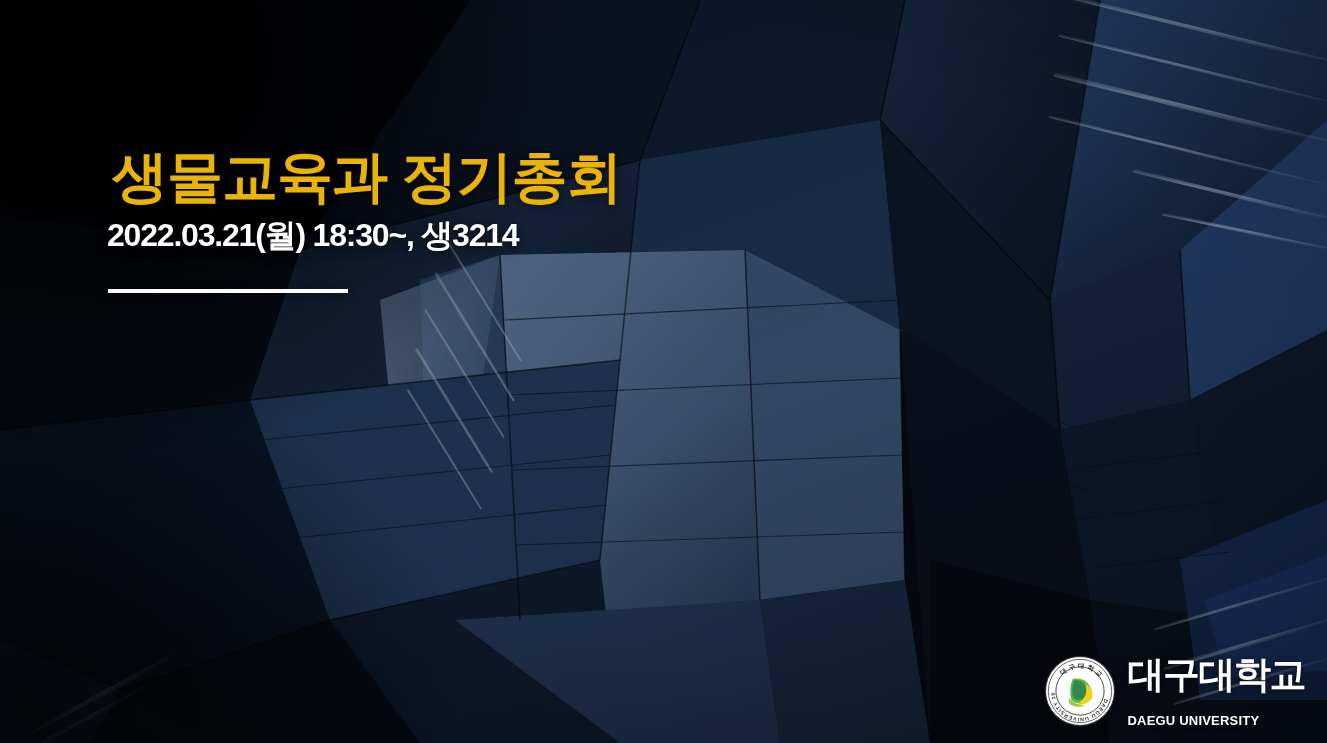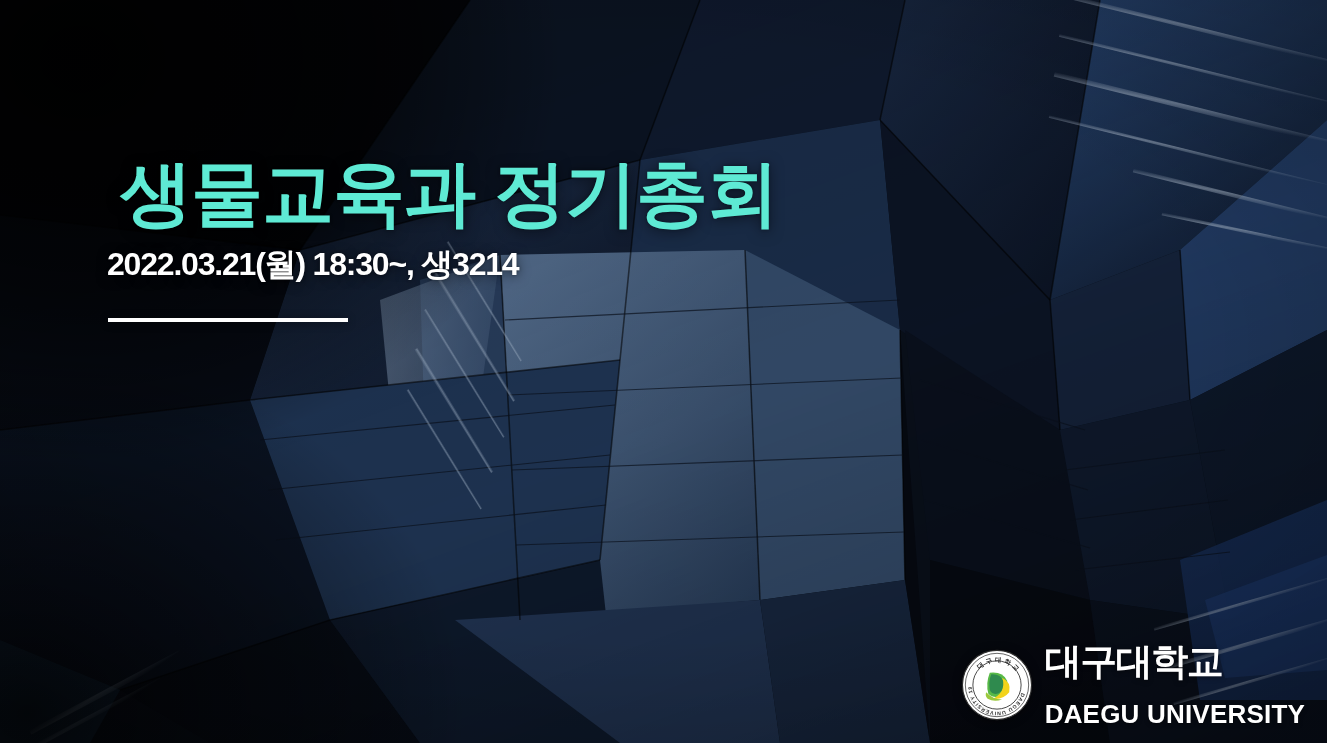--- a/index.html
+++ b/index.html
@@ -58,25 +58,25 @@
   }
 
   
   .content {
     position: absolute;
     left: 104px;
     top: 140px;
     z-index: 10;
   }
   .title {
-    margin: 16px;
-    font-size: 72px;
+    margin: 8px;
+    font-size: 56px;
     font-weight: 700;
     line-height: 1.04;
-    color: #5eead4;
+    color: #eab308;
     letter-spacing: -1px;
     white-space: nowrap;
     text-shadow: 0 2px 14px rgba(0,0,0,0.55), 0 0 3px rgba(0,0,0,0.40);
   }
   .subtitle {
     margin: 12px 0 0 3px;
     font-size: 32px;
     font-weight: 700;
     line-height: 1.1;
     color: #ffffff;
@@ -118,21 +118,21 @@
   .logo-ko {
     font-size: 37px;
     font-weight: 700;
     color: #ffffff;
     letter-spacing: -1.5px;
     white-space: nowrap;
     text-shadow: 0 1px 5px rgba(0,0,0,0.55);
   }
   .logo-en {
     margin-top: 21px;
-    font-size: 26px;
+    font-size: 13px;
     font-weight: 700;
     color: #ffffff;
     letter-spacing: 0.2px;
     white-space: nowrap;
     text-shadow: 0 1px 4px rgba(0,0,0,0.55);
   }
 </style>
 </head>
 <body>
 

